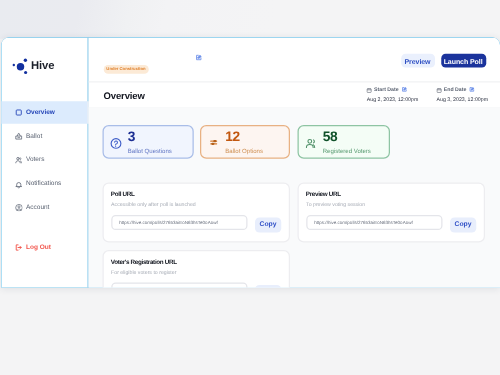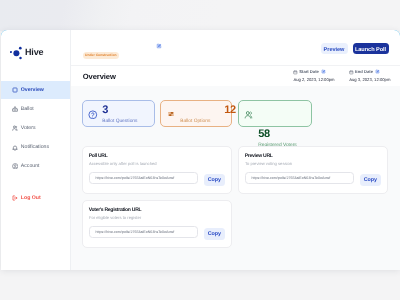--- a/index.html
+++ b/index.html
@@ -6,21 +6,21 @@
   html,body { width:400px; height:300px; overflow:hidden; }
   body, body * { -webkit-font-smoothing:antialiased; text-rendering:geometricPrecision; }
   body {
     font-family:"Liberation Sans", sans-serif;
     background:#f4f4f5;
   }
   .bgtop { position:absolute; left:0; top:0; width:400px; height:31px;
     background:linear-gradient(103deg,#e9ebf0 0%,#eaebf0 16%,#f0f1f3 26%,#f3f3f5 33%,#f4f4f5 55%,#f4f4f5 100%); }
   .bgbottom { position:absolute; left:0; top:269px; width:400px; height:31px; background:#f4f4f5; }
   .app {
-    position:absolute; left:1px; top:30px; width:399px; height:240px;
+    position:absolute; left:1px; top:30px; width:399px; height:200px;
     background:#0ea5e9; border-radius:6px 6px 0 0; overflow:hidden;
     box-shadow:0 1px 6px rgba(40,45,70,.10);
   }
   
   .sidebar { position:absolute; left:0; top:0; width:69px; height:240px; background:#fff; }
   .sb-divider { position:absolute; left:69px; top:0; width:1px; height:240px; background:#eef0f3; }
   .logo { position:absolute; left:9.3px; top:14.7px; display:flex; align-items:center; gap:0px; }
   .logo-mark{ line-height:0; display:block; }
   .logo-text { font-size:9px; font-weight:700; color:#1b1f29; letter-spacing:-.1px; margin-left:0.6px; line-height:10px;}
   .nav-item { position:absolute; left:0; width:70px; height:18px; display:flex; align-items:center; padding-left:10.8px; }
@@ -55,23 +55,23 @@
 
   .stat { position:absolute; top:14px; height:27px; border-radius:5px; }
   .stat-ico { position:absolute; left:5.3px; top:8.6px; width:9.6px; height:9.6px; line-height:0;}
   .stat-ico.opt { left:6.8px; top:9.6px; width:7px; height:7px; }
   .stat-txt { position:absolute; left:19.2px; top:4.7px; }
   .stat-num { font-size:11px; font-weight:700; line-height:8.5px; letter-spacing:-.27px;}
   .stat-lbl { font-size:4.85px; margin-top:6.3px; line-height:4px; letter-spacing:0;}
   .s1 { left:11px; width:73px; background:#f1f5fe; border:1px solid #a9bde8; }
   .s1 .stat-num { color:#1d2f93;} .s1 .stat-lbl{ color:#6277c4;}
   .s2 { left:89px; width:72px; background:#fdf5f1; border:1px solid #e8b183; }
-  .s2 .stat-num { color:#c2570f;margin-left:44px;} .s2 .stat-lbl{ color:#cf8f52;}
+  .s2 .stat-num { color:#c2570f;} .s2 .stat-lbl{ color:#cf8f52;}
   .s3 { left:167px; width:74px; background:#f4fdf6; border:1px solid #8ec4a3; }
-  .s3 .stat-num { color:#0f5129;margin-top:24px;} .s3 .stat-lbl{ color:#55996e;}
+  .s3 .stat-num { color:#0f5129;} .s3 .stat-lbl{ color:#55996e;}
 
   .urlcard { position:absolute; width:150px; height:48px; background:#fff; border:1px solid #ededf0; border-radius:5px;}
   .u1 { left:10.6px; top:60px; } .u2 { left:166.6px; top:60px; } .u3 { left:10.6px; top:114px; }
   .uc-title { position:absolute; left:6.1px; top:6.4px; font-size:5.05px; font-weight:700; color:#12161f; white-space:nowrap; line-height:6px; letter-spacing:-.27px;}
   .uc-sub { position:absolute; left:6.3px; top:13.9px; font-size:4.15px; color:#a6abb5; white-space:nowrap; line-height:5px;}
   .uc-input { position:absolute; left:6.6px; top:24.5px; width:109px; height:12.5px; border:1px solid #e4e5ea; border-radius:3.5px;
     display:flex; align-items:center; padding-left:5.2px; font-size:3.6px; color:#636a78; letter-spacing:.02px; overflow:hidden; white-space:nowrap;}
   .uc-copy { position:absolute; left:121px; top:26.7px; width:21.6px; height:12.3px; background:#e8eefc; border-radius:3.5px;
     display:flex; align-items:center; justify-content:center; font-size:5.4px; color:#2e4ec6; font-weight:700;}
 </style>

